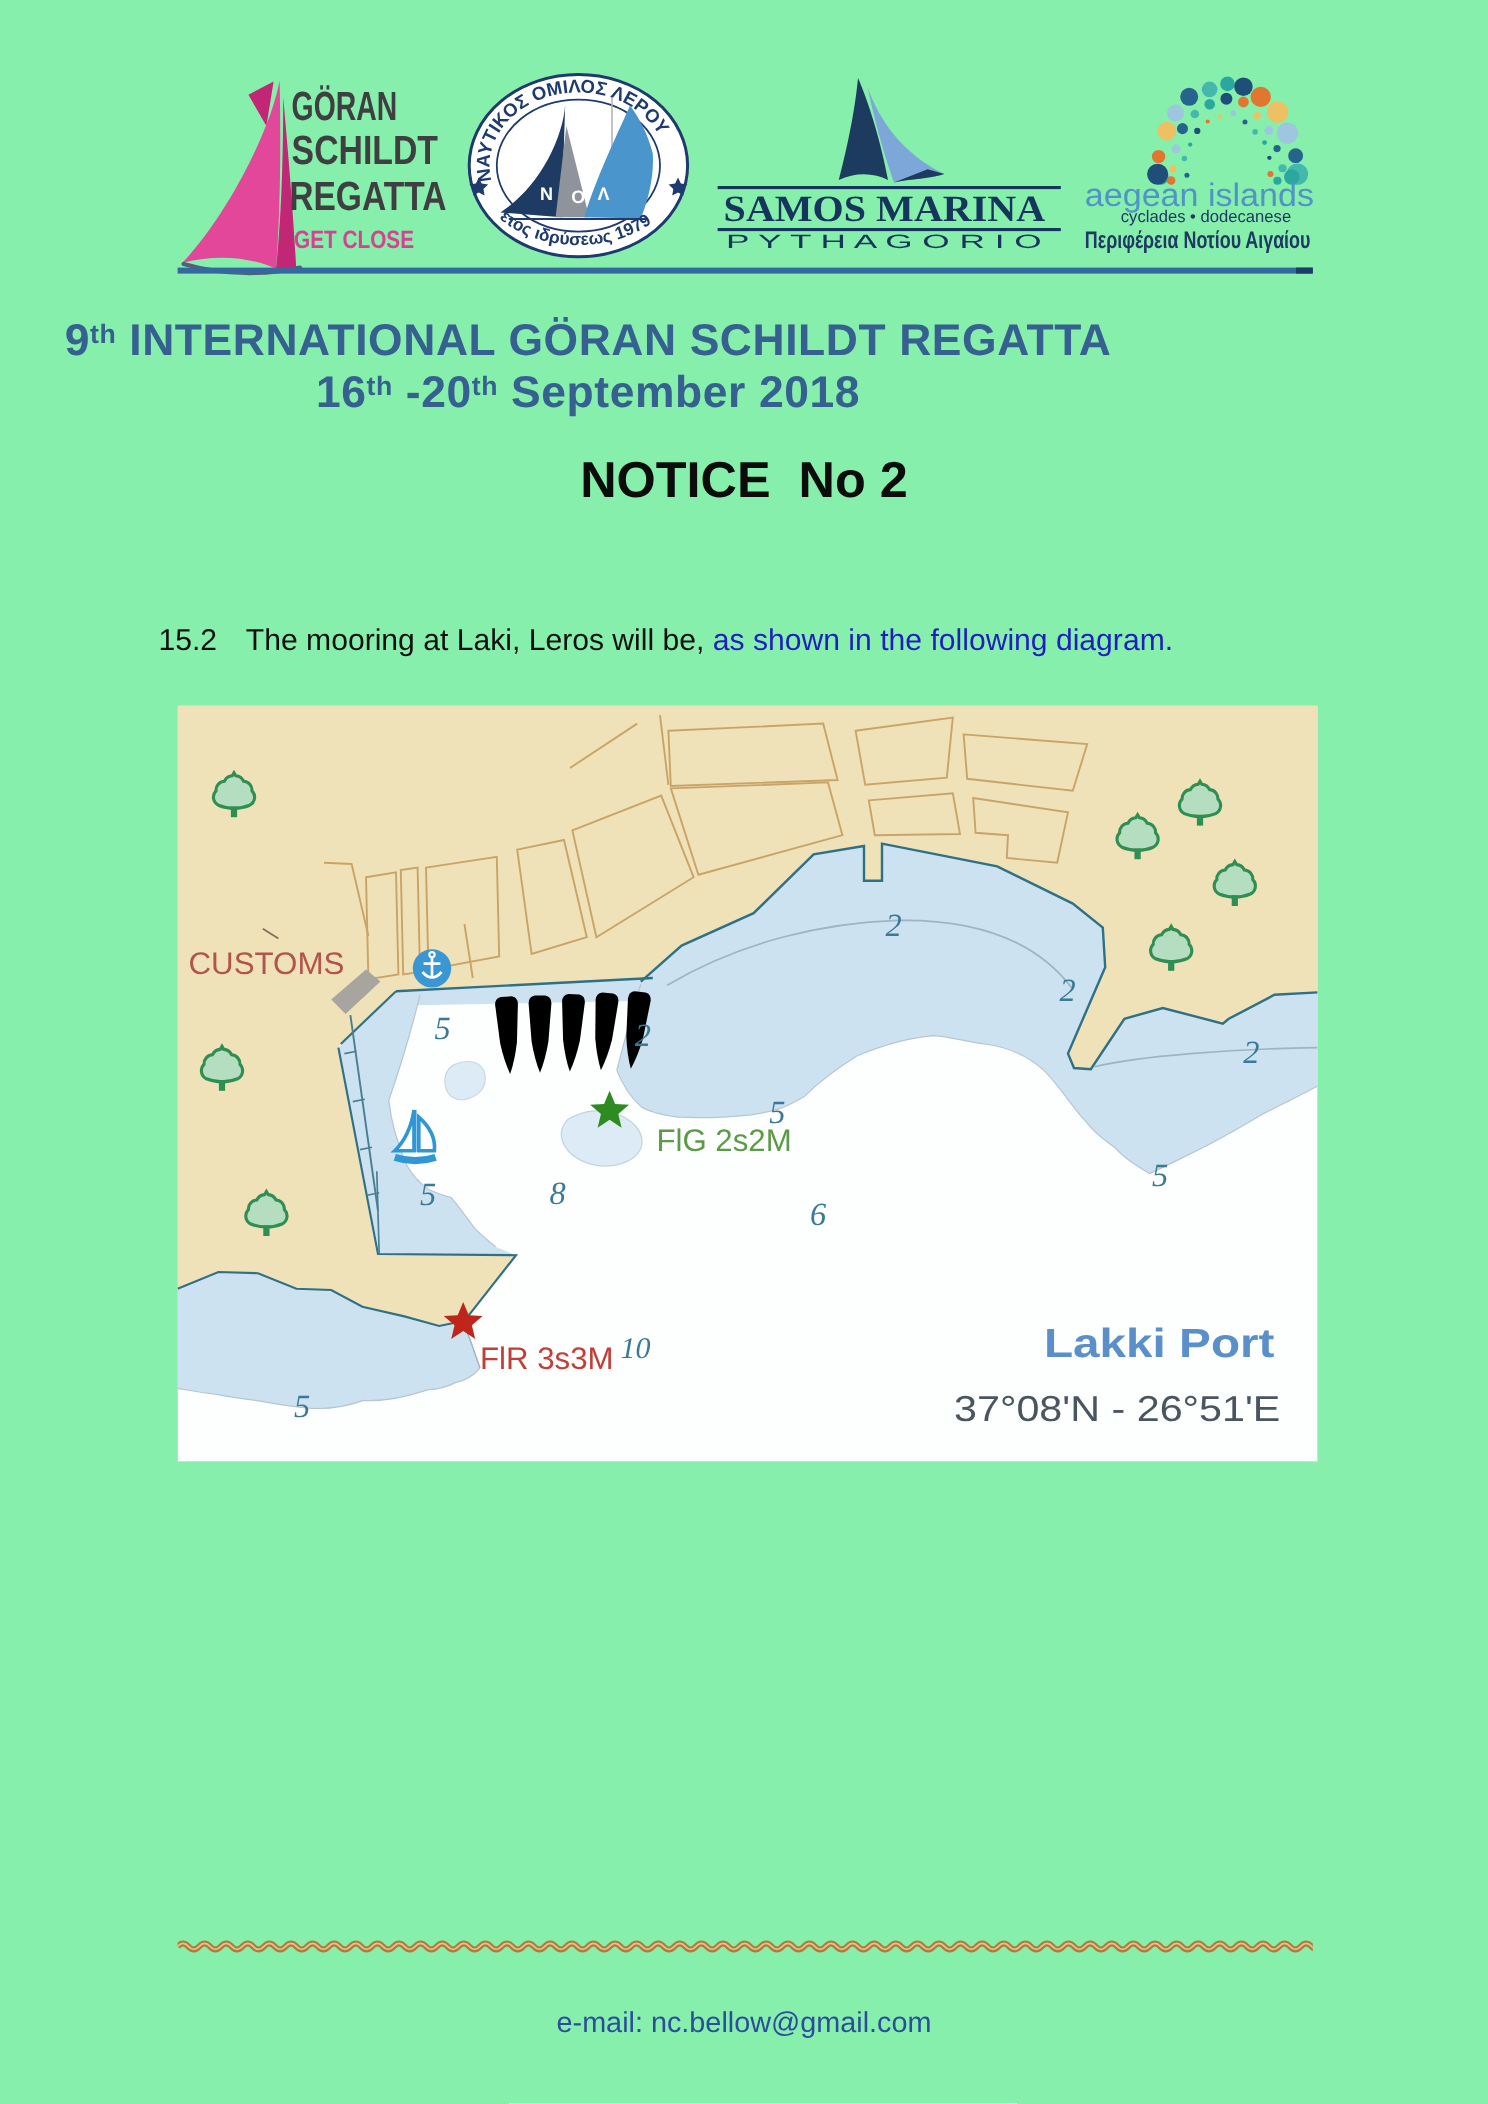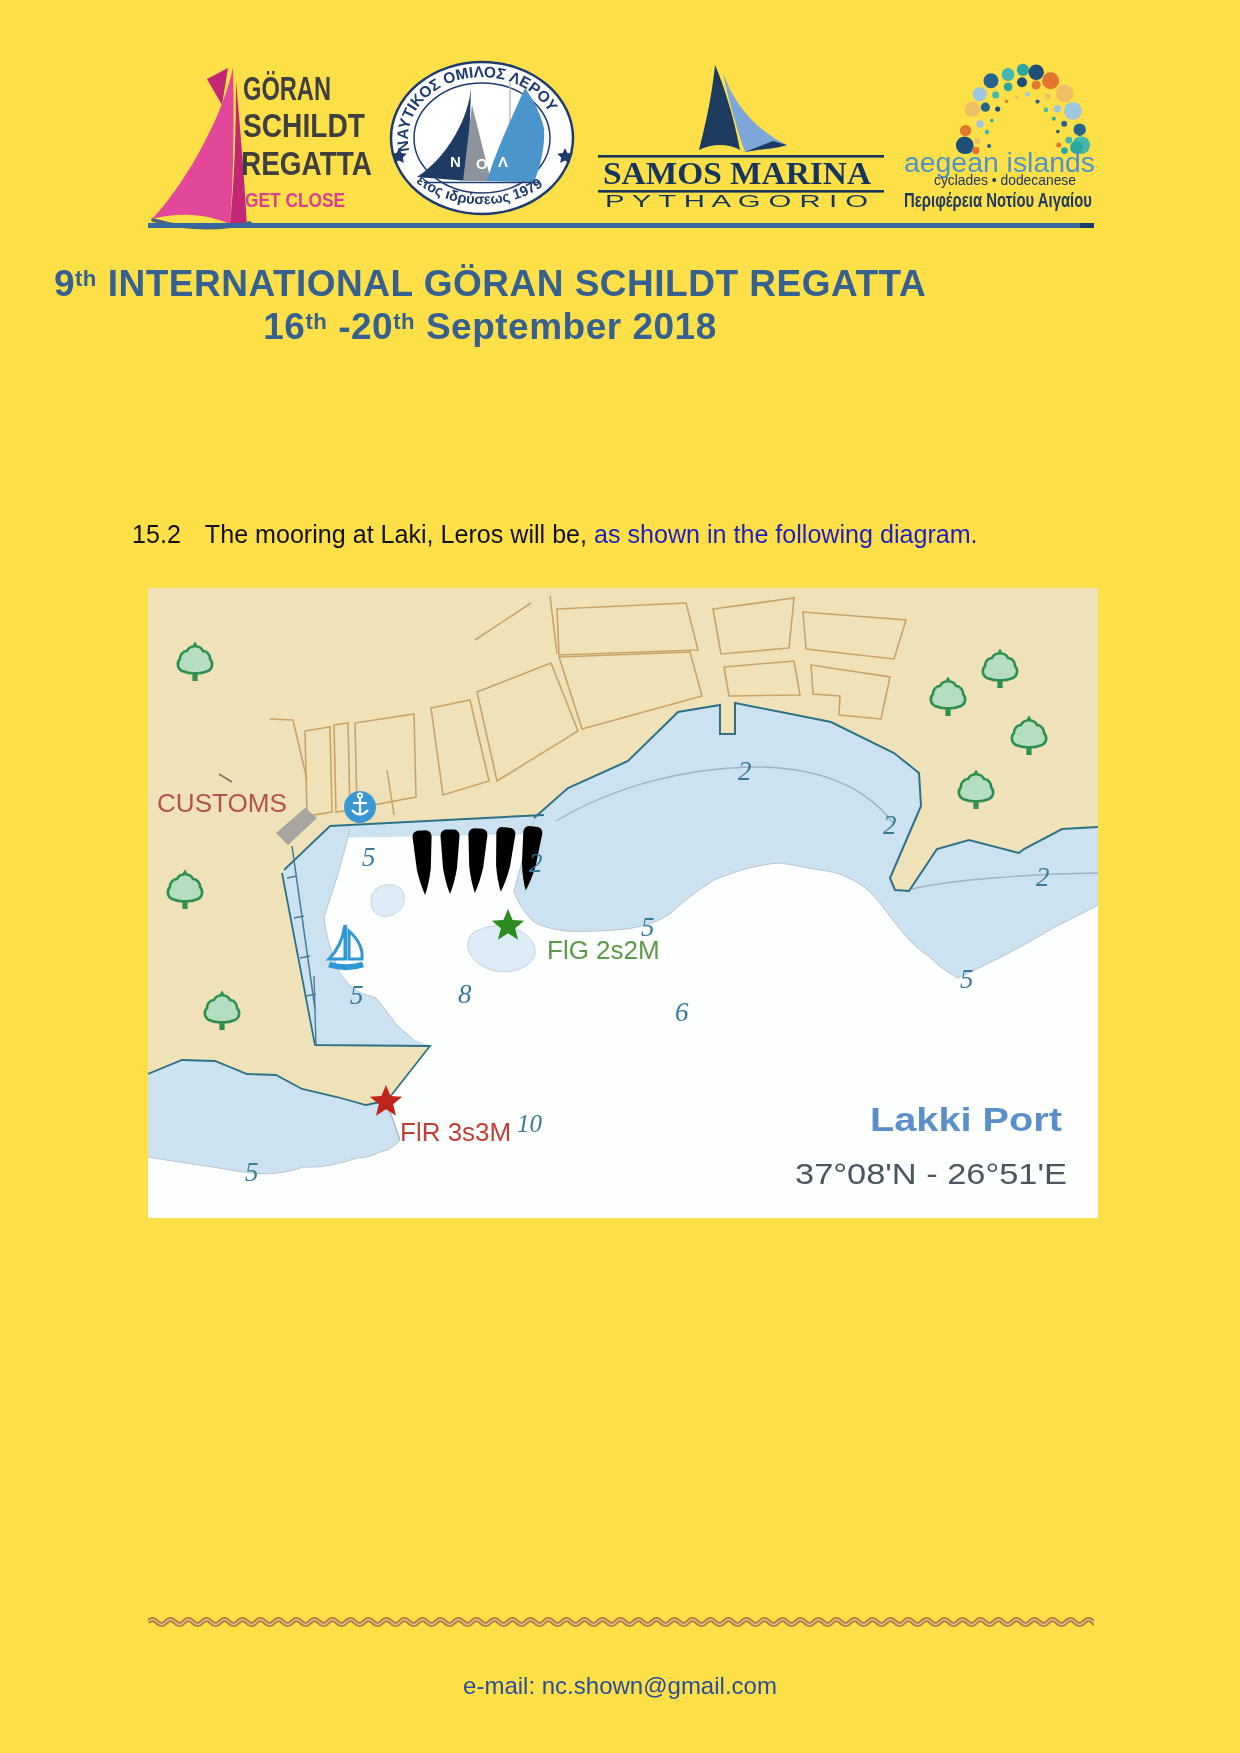--- a/index.html
+++ b/index.html
@@ -1,16 +1,16 @@
 <!DOCTYPE html>
 <html><head><meta charset="utf-8">
 <style>
 html,body{margin:0;padding:0;background:#fff;}
 body{width:1240px;height:1753px;font-family:"Liberation Sans",sans-serif;}
-#page{position:relative;width:1240px;height:1753px;overflow:hidden;background:#fde047;}
+#page{position:relative;width:1240px;height:1753px;overflow:hidden;background:#86efac;}
 .abs{position:absolute;}
 .sup{font-size:60%;line-height:0;vertical-align:baseline;position:relative;top:-0.45em;}
 #h1{left:0;top:261.5px;width:980px;text-align:center;font-size:37px;line-height:43px;font-weight:bold;color:#36608f;letter-spacing:0.5px;}
 #notice{left:0;top:375.5px;width:1240px;text-align:center;font-size:42px;font-weight:bold;color:#0c0c0c;}
 .body{font-size:25.1px;color:#111;}
 #foot1,#foot2{width:1240px;text-align:center;font-size:26px;color:#2b4d9b;}
 </style></head><body>
 <div id="page">
 
 <svg class="abs" style="left:148px;top:55px" width="252" height="175" viewBox="0 0 252 175">
@@ -100,20 +100,21 @@
       </g>
   <text x="4" y="117" font-size="27" fill="#5293c6" textLength="191" lengthAdjust="spacingAndGlyphs">aegean islands</text>
   <text x="34" y="130" font-size="14" fill="#1f3864" textLength="142" lengthAdjust="spacingAndGlyphs">cyclades • dodecanese</text>
   <text x="4" y="152" font-size="20" font-weight="bold" fill="#1f3864" textLength="188" lengthAdjust="spacingAndGlyphs">Περιφέρεια Νοτίου Αιγαίου</text>
 </svg>
 
 <div class="abs" style="left:148px;top:223px;width:946px;height:5px;background:#34689e"></div>
 <div class="abs" style="left:1080px;top:223px;width:14px;height:5px;background:#1d3c68"></div>
 
 <div class="abs" id="h1">9<span class="sup">th</span> INTERNATIONAL GÖRAN SCHILDT REGATTA<br>16<span class="sup">th</span> -20<span class="sup">th</span> September 2018</div>
+<div class="abs" id="notice">NOTICE&nbsp;&nbsp;No 2</div>
 
 <div class="abs body" style="left:132px;top:504px;margin-top:16px;">15.2<span style="display:inline-block;width:24px"></span>The mooring at Laki, Leros will be, <span style="color:#1f1fbf">as shown in the following diagram.</span></div>
 
 <svg class="abs" style="left:148px;top:588px" width="950" height="630" viewBox="0 0 950 630">
 
 <defs>
   <g id="tree">
     <path d="M-13,7 A7.5,7.5 0 0 1 -15,-5 A7.5,7.5 0 0 1 -8,-13 A8,8 0 0 1 -1.5,-17.5 L0,-20 L1.5,-17.5 A8,8 0 0 1 8,-13 A7.5,7.5 0 0 1 15,-5 A7.5,7.5 0 0 1 13,7 A22,13 0 0 1 -13,7 Z" fill="#b5dec0" stroke="#2f8f53" stroke-width="2.6"></path>
     <rect x="-2.6" y="8" width="5.2" height="9" fill="#2f8f53"></rect>
   </g>
@@ -236,14 +237,14 @@
 <text x="722" y="543" font-size="34" font-weight="bold" fill="#5b8fc9" textLength="192" lengthAdjust="spacingAndGlyphs">Lakki Port</text>
 <text x="647" y="596" font-size="30" fill="#4a5560" textLength="272" lengthAdjust="spacingAndGlyphs">37°08'N - 26°51'E</text>
 
 </svg>
 
 
 <svg class="abs" style="left:148px;top:1612px" width="946" height="22" viewBox="0 0 946 22">
   <path d="M0,10 q4.5,-5 9.0,0 q4.5,5 9.0,0 q4.5,-5 9.0,0 q4.5,5 9.0,0 q4.5,-5 9.0,0 q4.5,5 9.0,0 q4.5,-5 9.0,0 q4.5,5 9.0,0 q4.5,-5 9.0,0 q4.5,5 9.0,0 q4.5,-5 9.0,0 q4.5,5 9.0,0 q4.5,-5 9.0,0 q4.5,5 9.0,0 q4.5,-5 9.0,0 q4.5,5 9.0,0 q4.5,-5 9.0,0 q4.5,5 9.0,0 q4.5,-5 9.0,0 q4.5,5 9.0,0 q4.5,-5 9.0,0 q4.5,5 9.0,0 q4.5,-5 9.0,0 q4.5,5 9.0,0 q4.5,-5 9.0,0 q4.5,5 9.0,0 q4.5,-5 9.0,0 q4.5,5 9.0,0 q4.5,-5 9.0,0 q4.5,5 9.0,0 q4.5,-5 9.0,0 q4.5,5 9.0,0 q4.5,-5 9.0,0 q4.5,5 9.0,0 q4.5,-5 9.0,0 q4.5,5 9.0,0 q4.5,-5 9.0,0 q4.5,5 9.0,0 q4.5,-5 9.0,0 q4.5,5 9.0,0 q4.5,-5 9.0,0 q4.5,5 9.0,0 q4.5,-5 9.0,0 q4.5,5 9.0,0 q4.5,-5 9.0,0 q4.5,5 9.0,0 q4.5,-5 9.0,0 q4.5,5 9.0,0 q4.5,-5 9.0,0 q4.5,5 9.0,0 q4.5,-5 9.0,0 q4.5,5 9.0,0 q4.5,-5 9.0,0 q4.5,5 9.0,0 q4.5,-5 9.0,0 q4.5,5 9.0,0 q4.5,-5 9.0,0 q4.5,5 9.0,0 q4.5,-5 9.0,0 q4.5,5 9.0,0 q4.5,-5 9.0,0 q4.5,5 9.0,0 q4.5,-5 9.0,0 q4.5,5 9.0,0 q4.5,-5 9.0,0 q4.5,5 9.0,0 q4.5,-5 9.0,0 q4.5,5 9.0,0 q4.5,-5 9.0,0 q4.5,5 9.0,0 q4.5,-5 9.0,0 q4.5,5 9.0,0 q4.5,-5 9.0,0 q4.5,5 9.0,0 q4.5,-5 9.0,0 q4.5,5 9.0,0 q4.5,-5 9.0,0 q4.5,5 9.0,0 q4.5,-5 9.0,0 q4.5,5 9.0,0 q4.5,-5 9.0,0 q4.5,5 9.0,0 q4.5,-5 9.0,0 q4.5,5 9.0,0 q4.5,-5 9.0,0 q4.5,5 9.0,0 q4.5,-5 9.0,0 q4.5,5 9.0,0 q4.5,-5 9.0,0 q4.5,5 9.0,0 q4.5,-5 9.0,0 q4.5,5 9.0,0 q4.5,-5 9.0,0 q4.5,5 9.0,0 q4.5,-5 9.0,0 q4.5,5 9.0,0 q4.5,-5 9.0,0 q4.5,5 9.0,0 q4.5,-5 9.0,0 q4.5,5 9.0,0 q4.5,-5 9.0,0 q4.5,5 9.0,0 q4.5,-5 9.0,0 q4.5,5 9.0,0 q4.5,-5 9.0,0 q4.5,5 9.0,0" fill="none" stroke="#b07a3c" stroke-width="5"></path>
   <path d="M0,10 q4.5,-5 9.0,0 q4.5,5 9.0,0 q4.5,-5 9.0,0 q4.5,5 9.0,0 q4.5,-5 9.0,0 q4.5,5 9.0,0 q4.5,-5 9.0,0 q4.5,5 9.0,0 q4.5,-5 9.0,0 q4.5,5 9.0,0 q4.5,-5 9.0,0 q4.5,5 9.0,0 q4.5,-5 9.0,0 q4.5,5 9.0,0 q4.5,-5 9.0,0 q4.5,5 9.0,0 q4.5,-5 9.0,0 q4.5,5 9.0,0 q4.5,-5 9.0,0 q4.5,5 9.0,0 q4.5,-5 9.0,0 q4.5,5 9.0,0 q4.5,-5 9.0,0 q4.5,5 9.0,0 q4.5,-5 9.0,0 q4.5,5 9.0,0 q4.5,-5 9.0,0 q4.5,5 9.0,0 q4.5,-5 9.0,0 q4.5,5 9.0,0 q4.5,-5 9.0,0 q4.5,5 9.0,0 q4.5,-5 9.0,0 q4.5,5 9.0,0 q4.5,-5 9.0,0 q4.5,5 9.0,0 q4.5,-5 9.0,0 q4.5,5 9.0,0 q4.5,-5 9.0,0 q4.5,5 9.0,0 q4.5,-5 9.0,0 q4.5,5 9.0,0 q4.5,-5 9.0,0 q4.5,5 9.0,0 q4.5,-5 9.0,0 q4.5,5 9.0,0 q4.5,-5 9.0,0 q4.5,5 9.0,0 q4.5,-5 9.0,0 q4.5,5 9.0,0 q4.5,-5 9.0,0 q4.5,5 9.0,0 q4.5,-5 9.0,0 q4.5,5 9.0,0 q4.5,-5 9.0,0 q4.5,5 9.0,0 q4.5,-5 9.0,0 q4.5,5 9.0,0 q4.5,-5 9.0,0 q4.5,5 9.0,0 q4.5,-5 9.0,0 q4.5,5 9.0,0 q4.5,-5 9.0,0 q4.5,5 9.0,0 q4.5,-5 9.0,0 q4.5,5 9.0,0 q4.5,-5 9.0,0 q4.5,5 9.0,0 q4.5,-5 9.0,0 q4.5,5 9.0,0 q4.5,-5 9.0,0 q4.5,5 9.0,0 q4.5,-5 9.0,0 q4.5,5 9.0,0 q4.5,-5 9.0,0 q4.5,5 9.0,0 q4.5,-5 9.0,0 q4.5,5 9.0,0 q4.5,-5 9.0,0 q4.5,5 9.0,0 q4.5,-5 9.0,0 q4.5,5 9.0,0 q4.5,-5 9.0,0 q4.5,5 9.0,0 q4.5,-5 9.0,0 q4.5,5 9.0,0 q4.5,-5 9.0,0 q4.5,5 9.0,0 q4.5,-5 9.0,0 q4.5,5 9.0,0 q4.5,-5 9.0,0 q4.5,5 9.0,0 q4.5,-5 9.0,0 q4.5,5 9.0,0 q4.5,-5 9.0,0 q4.5,5 9.0,0 q4.5,-5 9.0,0 q4.5,5 9.0,0 q4.5,-5 9.0,0 q4.5,5 9.0,0 q4.5,-5 9.0,0 q4.5,5 9.0,0 q4.5,-5 9.0,0 q4.5,5 9.0,0 q4.5,-5 9.0,0 q4.5,5 9.0,0" fill="none" stroke="#e7c08a" stroke-width="1.5"></path>
 </svg>
-<div class="abs" id="foot2" style="top:1672px;font-size:24px;">e-mail: nc.shown@gmail.com</div>
+<div class="abs" id="foot2" style="top:1672px;font-size:24px;">e-mail: nc.bellow@gmail.com</div>
 
 </div>
 </body></html>

